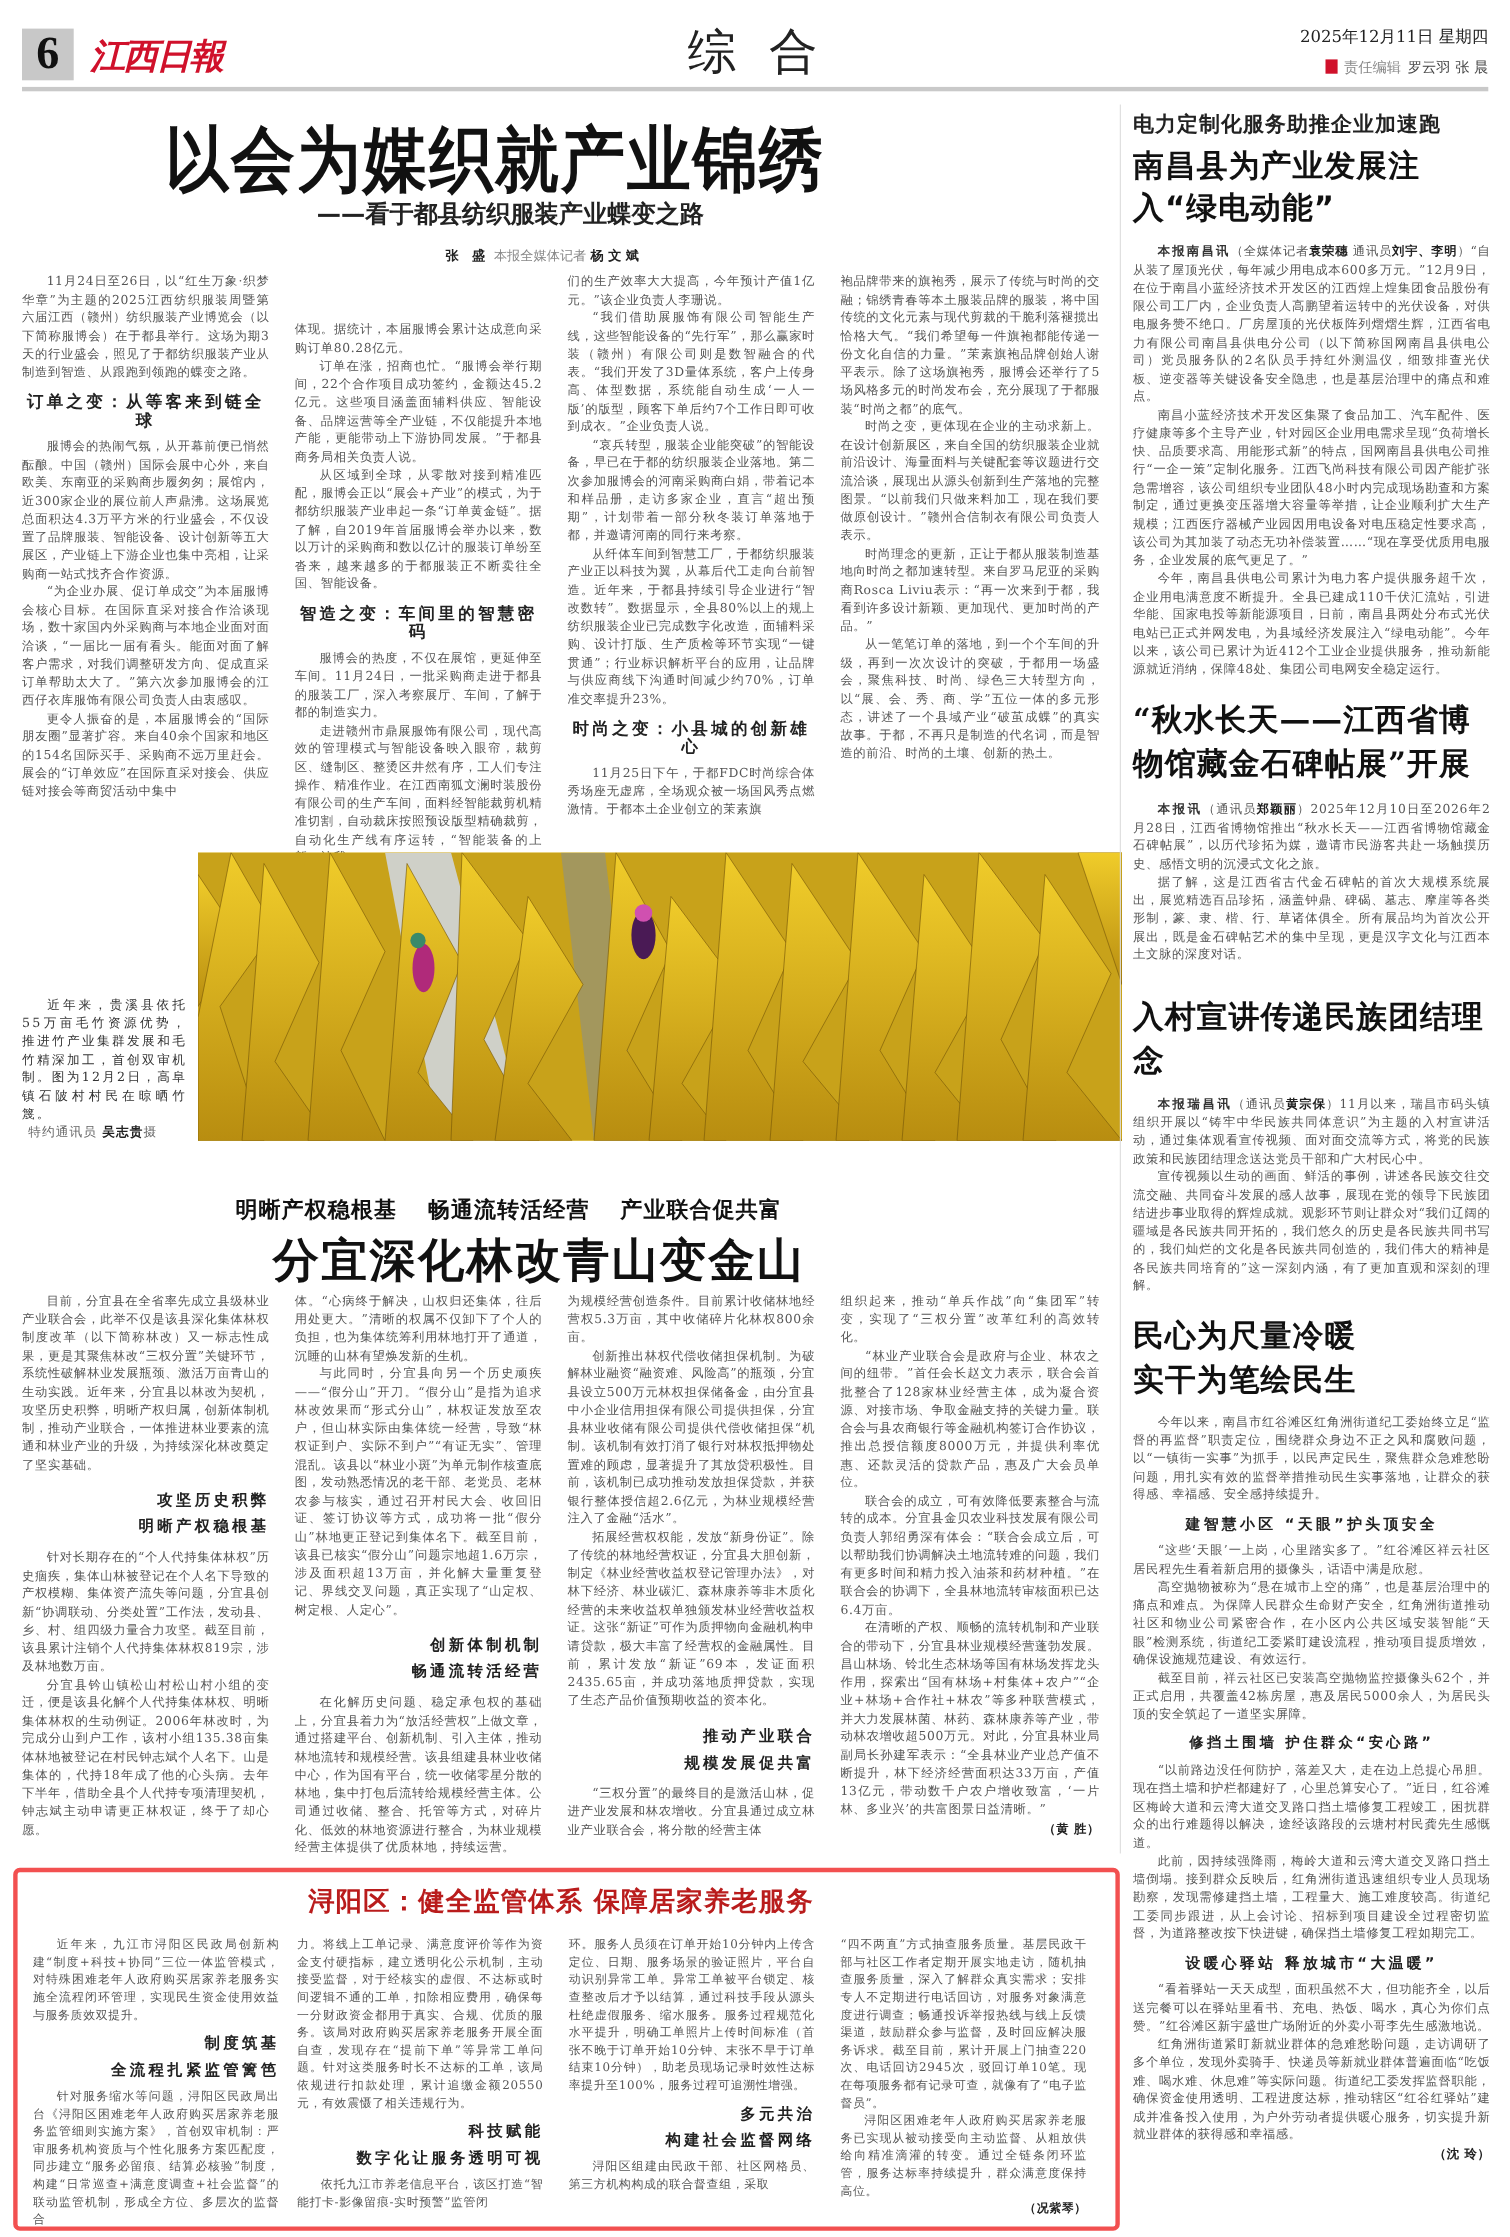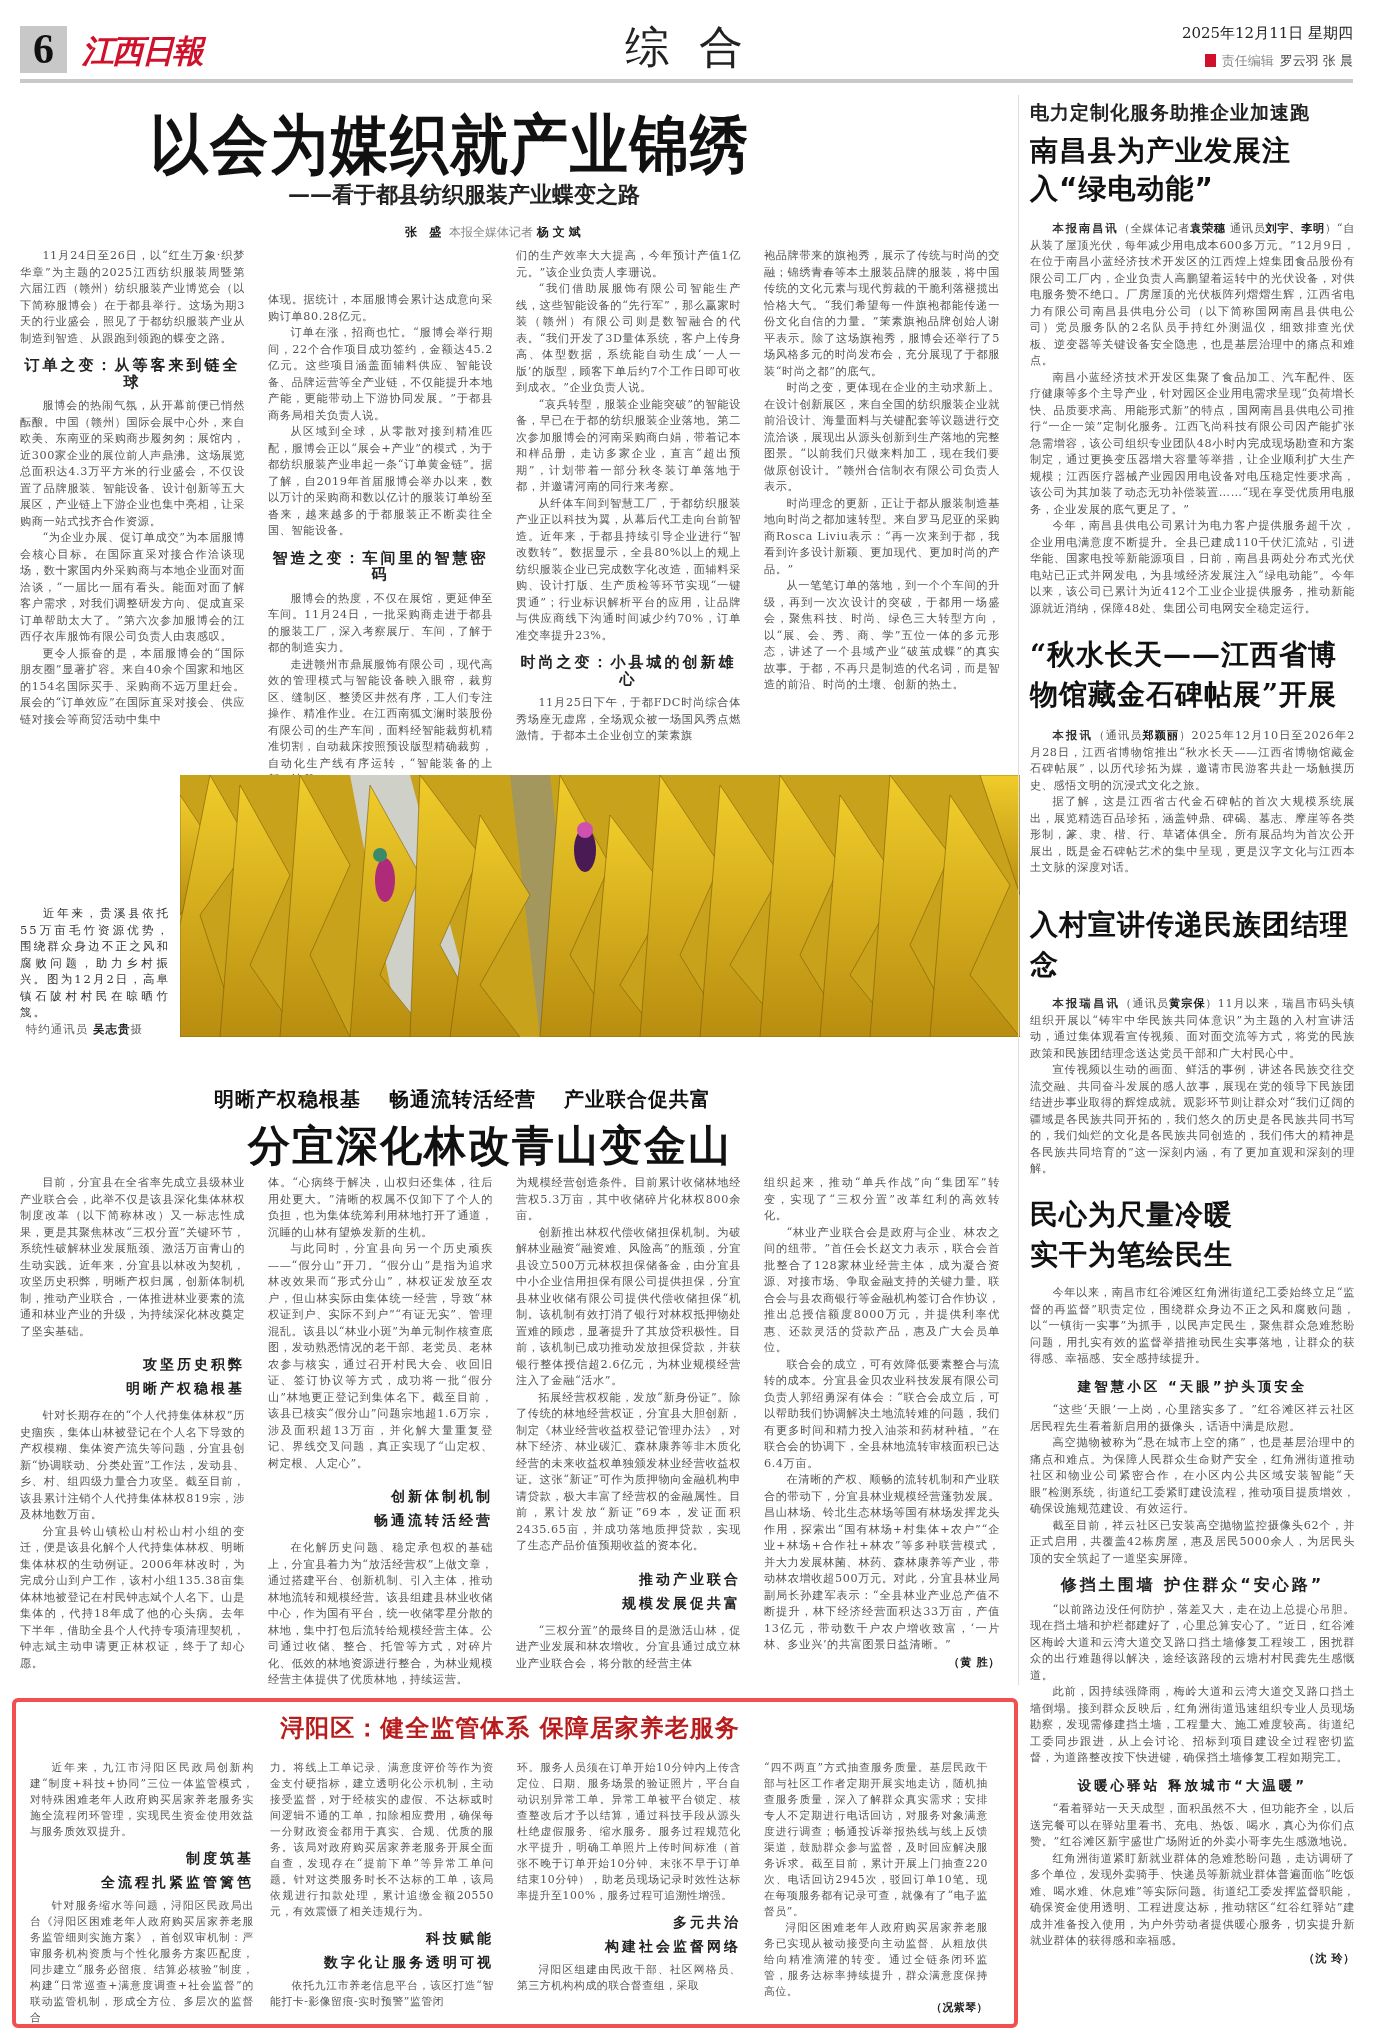--- a/index.html
+++ b/index.html
@@ -123,21 +123,21 @@
       <path d="M770 20 L830 110 L790 200 L840 262 L750 262 Z"></path>
       <path d="M800 0 L840 0 L840 120 Z"></path>
     </g>
     <ellipse cx="205" cy="105" rx="10" ry="22" fill="#b02a7a"></ellipse>
     <circle cx="200" cy="80" r="7" fill="#3a8a6a"></circle>
     <ellipse cx="405" cy="75" rx="11" ry="22" fill="#4a1a55"></ellipse>
     <circle cx="405" cy="55" r="8" fill="#d050b0"></circle>
   </svg>
 </div>
 <div class="abs caption">
-  <p>近年来，贵溪县依托55万亩毛竹资源优势，围绕群众身边不正之风和腐败问题，助力乡村振兴。图为12月2日，高阜镇石陂村村民在晾晒竹篾。</p>
+  <p>近年来，贵溪县依托55万亩毛竹资源优势，推进竹产业集群发展和毛竹精深加工，首创双审机制。图为12月2日，高阜镇石陂村村民在晾晒竹篾。</p>
   <div class="credit">
     <span>特约通讯员</span>
     <b>吴志贵</b><span>摄</span>
   </div>
 </div>
 
 <div class="abs forest-kicker">明晰产权稳根基  畅通流转活经营  产业联合促共富</div>
 <div class="abs forest-title">分宜深化林改青山变金山</div>
 
 <div class="abs col-text" style="left:20px;top:1175px;width:225px;">
@@ -239,21 +239,21 @@
 
 <div class="abs" style="left:1030px;top:1195px;width:325px;">
   <div class="right-title-serif">民心为尺量冷暖</div>
   <div class="right-title-serif">实干为笔绘民生</div>
   <div class="col-text" style="margin-top:10px;">
     <p>今年以来，南昌市红谷滩区红角洲街道纪工委始终立足“监督的再监督”职责定位，围绕群众身边不正之风和腐败问题，以“一镇街一实事”为抓手，以民声定民生，聚焦群众急难愁盼问题，用扎实有效的监督举措推动民生实事落地，让群众的获得感、幸福感、安全感持续提升。</p>
     <div class="subhead" style="font-size:13.5px">建智慧小区  “天眼”护头顶安全</div>
     <p>“这些‘天眼’一上岗，心里踏实多了。”红谷滩区祥云社区居民程先生看着新启用的摄像头，话语中满是欣慰。</p>
     <p>高空抛物被称为“悬在城市上空的痛”，也是基层治理中的痛点和难点。为保障人民群众生命财产安全，红角洲街道推动社区和物业公司紧密合作，在小区内公共区域安装智能“天眼”检测系统，街道纪工委紧盯建设流程，推动项目提质增效，确保设施规范建设、有效运行。</p>
     <p>截至目前，祥云社区已安装高空抛物监控摄像头62个，并正式启用，共覆盖42栋房屋，惠及居民5000余人，为居民头顶的安全筑起了一道坚实屏障。</p>
-    <div class="subhead" style="font-size:16px">修挡土围墙  护住群众“安心路”</div>
+    <div class="subhead" style="font-size:13px">修挡土围墙  护住群众“安心路”</div>
     <p>“以前路边没任何防护，落差又大，走在边上总提心吊胆。现在挡土墙和护栏都建好了，心里总算安心了。”近日，红谷滩区梅岭大道和云湾大道交叉路口挡土墙修复工程竣工，困扰群众的出行难题得以解决，途经该路段的云塘村村民龚先生感慨道。</p>
     <p>此前，因持续强降雨，梅岭大道和云湾大道交叉路口挡土墙倒塌。接到群众反映后，红角洲街道迅速组织专业人员现场勘察，发现需修建挡土墙，工程量大、施工难度较高。街道纪工委同步跟进，从上会讨论、招标到项目建设全过程密切监督，为道路整改按下快进键，确保挡土墙修复工程如期完工。</p>
     <div class="subhead" style="font-size:13.5px">设暖心驿站  释放城市“大温暖”</div>
     <p>“看着驿站一天天成型，面积虽然不大，但功能齐全，以后送完餐可以在驿站里看书、充电、热饭、喝水，真心为你们点赞。”红谷滩区新宇盛世广场附近的外卖小哥李先生感激地说。</p>
     <p>红角洲街道紧盯新就业群体的急难愁盼问题，走访调研了多个单位，发现外卖骑手、快递员等新就业群体普遍面临“吃饭难、喝水难、休息难”等实际问题。街道纪工委发挥监督职能，确保资金使用透明、工程进度达标，推动辖区“红谷红驿站”建成并准备投入使用，为户外劳动者提供暖心服务，切实提升新就业群体的获得感和幸福感。</p>
     <div style="text-align:right;color:#222;font-weight:bold">（沈 玲）</div>
   </div>
 </div>
 
 </body></html>

